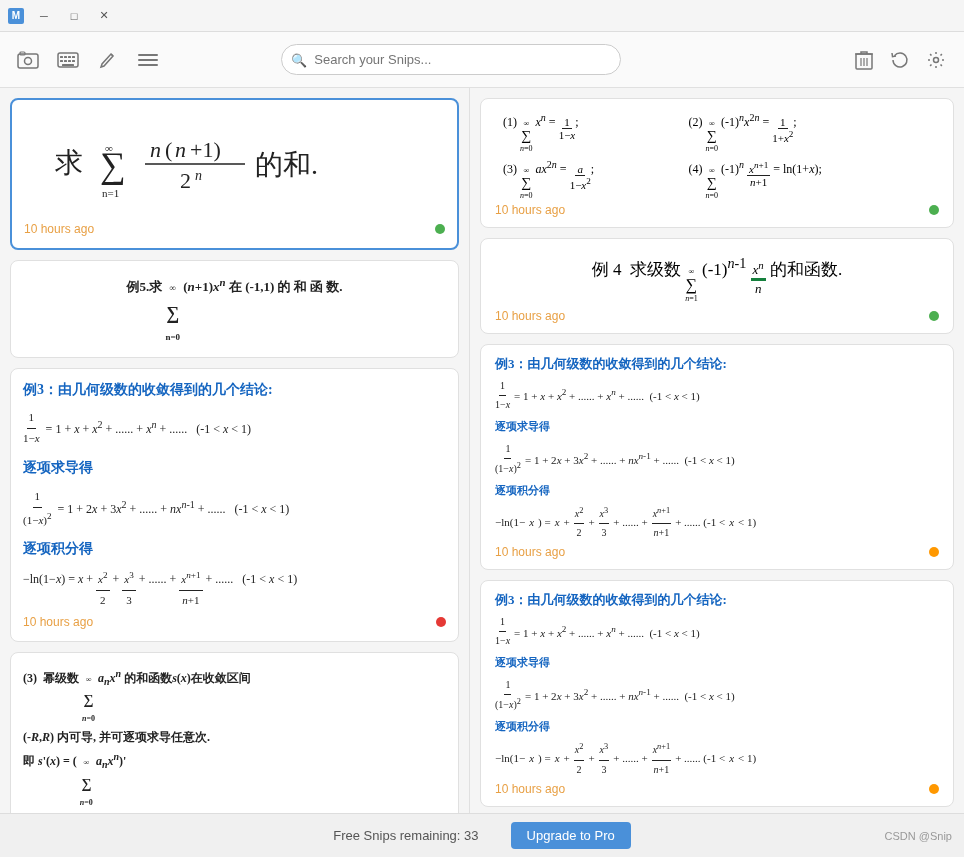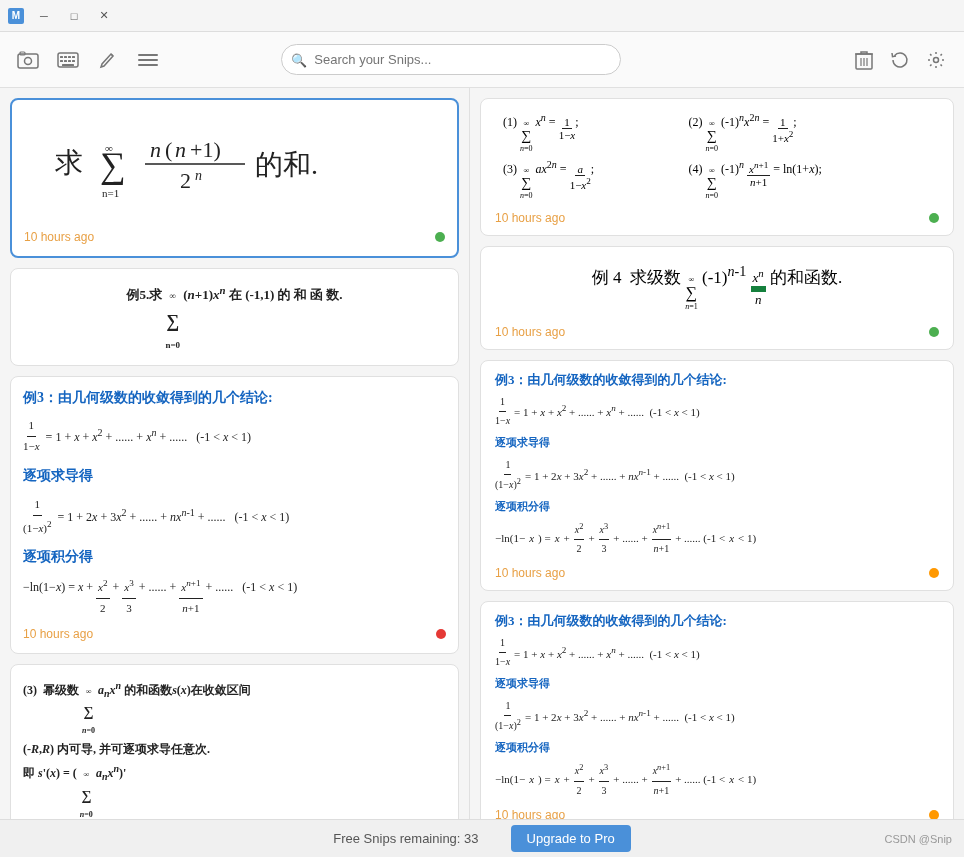--- a/index.html
+++ b/index.html
@@ -128,21 +128,21 @@
       padding: 12px;
       position: relative;
     }
     .snip-card.selected {
       border: 2px solid #4a90d9;
     }
     .snip-footer {
       display: flex;
       align-items: center;
       justify-content: space-between;
-      margin-top: 8px;
+      margin-top: 0;
     }
     .snip-time {
       font-size: 12px;
       color: #e8a045;
     }
     .status-dot {
       width: 10px; height: 10px;
       border-radius: 50%;
     }
     .dot-green { background: #4caf50; }
@@ -155,21 +155,21 @@
     .left-panel::-webkit-scrollbar-thumb,
     .right-panel::-webkit-scrollbar-thumb { background: #ccc; border-radius: 4px; }
 
     
     #bottombar {
       background: #f0f0f0;
       border-top: 1px solid #ddd;
       display: flex;
       align-items: center;
       justify-content: center;
-      height: 38px;
+      height: 44px;
       gap: 32px;
     }
     .free-snips {
       font-size: 13px;
       color: #555;
     }
     .upgrade-btn {
       background: #4a90d9;
       color: white;
       border: none;
@@ -511,21 +511,21 @@
           例 4&nbsp; 求级数
           <span style="display:inline-flex;align-items:baseline;">
             <span style="display:inline-flex;flex-direction:column;align-items:center;font-size:10px;">
               <span style="font-size:8px;">∞</span>
               <span style="font-size:16px;">∑</span>
               <span style="font-size:8px;white-space:nowrap;"><em>n</em>=1</span>
             </span>
           </span>
           (-1)<sup><em>n</em>-1</sup>
           <span style="display:inline-flex;flex-direction:column;align-items:center;font-size:13px;">
-            <span style="border-bottom:6px solid #15803d;padding:0 2px;"><em>x<sup>n</sup></em></span>
+            <span style="border-bottom:3px solid #15803d;padding:0 2px;"><em>x<sup>n</sup></em></span>
             <span><em>n</em></span>
           </span>
           的和函数.
         </span>
       </div>
       <div class="snip-footer">
         <span class="snip-time">10 hours ago</span>
         <div class="status-dot dot-green"></div>
       </div>
     </div>

